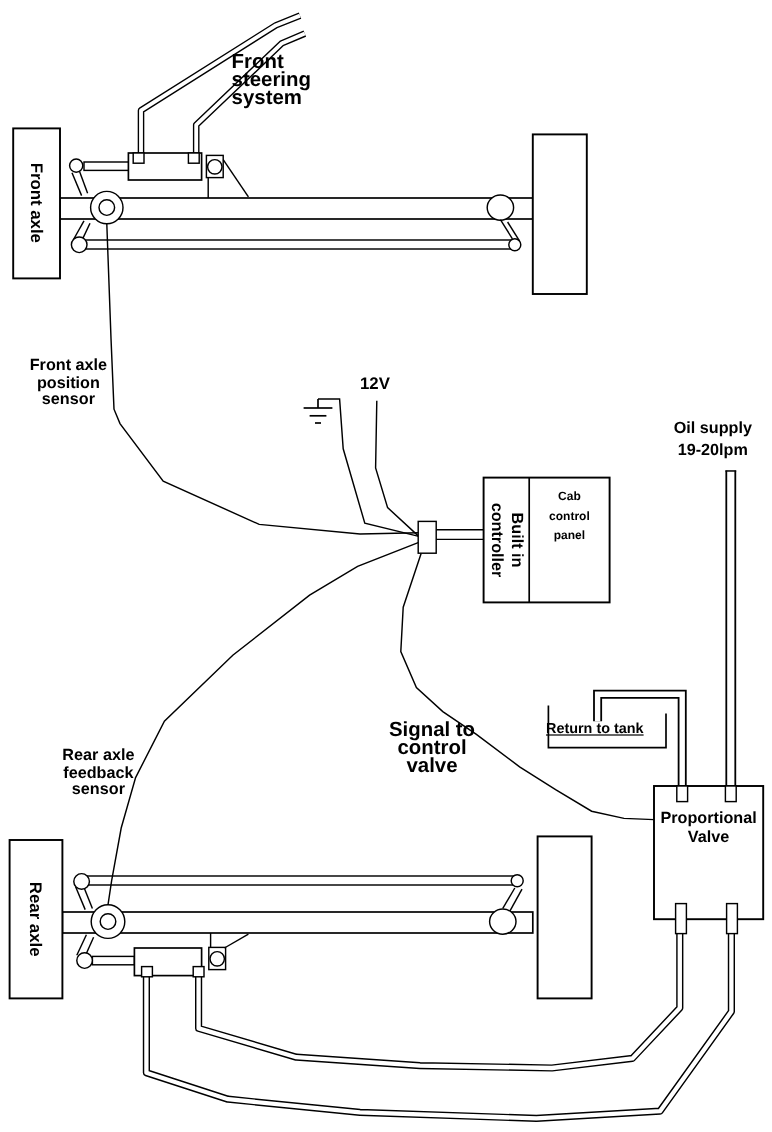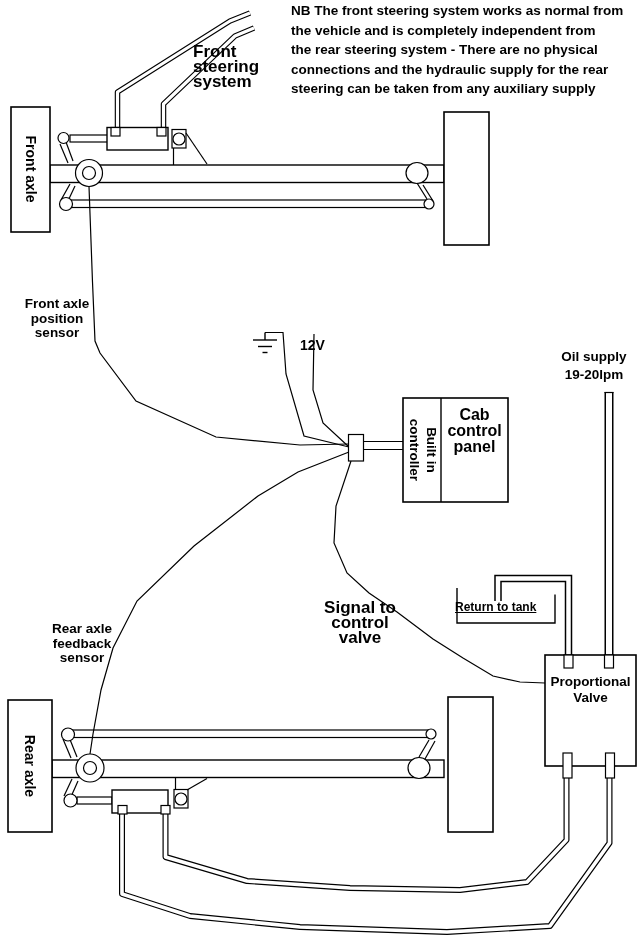--- a/index.html
+++ b/index.html
@@ -151,42 +151,37 @@
       <line x1="363.5" y1="441.5" x2="403" y2="441.5"></line>
       <line x1="363.5" y1="449.5" x2="403" y2="449.5"></line>
     </g>
 
     <g>
       <rect x="403" y="398" width="105" height="104" fill="#fff" stroke-width="1.6"></rect>
       <line x1="441" y1="398" x2="441" y2="502" stroke-width="1.4"></line>
     </g>
   </svg>
 
-  <div class="label" style="left:291px;top:1px;width:352px;font-size:13.5px;line-height:19.6px;">NB The front steering system works as normal from
-the vehicle and is completely independent from
-the rear steering system - There are no physical
-connections and the hydraulic supply for the rear
-steering can be taken from any auxiliary supply</div>
 
   <div class="label" style="left:193px;top:44px;width:88px;text-align:left;font-size:17px;line-height:15px;">Front
 steering
 system</div>
 
   <div class="label rot90" style="left:-34px;top:159px;width:130px;height:20px;text-align:center;font-size:14px;line-height:20px;">Front axle</div>
 
   <div class="label" style="left:14px;top:297px;width:86px;text-align:center;font-size:13.5px;line-height:14.6px;">Front axle
 position
 sensor</div>
 
-  <div class="label" style="left:300px;top:311px;width:44px;font-size:14px;line-height:16px;margin-top:26px;">12V</div>
+  <div class="label" style="left:300px;top:311px;width:44px;font-size:14px;line-height:16px;">12V</div>
 
   <div class="label rot90" style="left:367px;top:432px;width:110px;height:36px;text-align:center;font-size:13.5px;line-height:17px;">Built in
 controller</div>
 
-  <div class="label" style="left:441px;top:407px;width:67px;text-align:center;font-size:16px;line-height:16px;">Cab
+  <div class="label" style="left:441px;top:407px;width:67px;text-align:center;font-size:10px;line-height:16px;">Cab
 control
 panel</div>
 
   <div class="label" style="left:551px;top:348px;width:86px;text-align:center;font-size:13.5px;line-height:17.5px;">Oil supply
 19-20lpm</div>
 
   <div class="label" style="left:455px;top:599px;width:101px;font-size:12px;line-height:16px;text-decoration:underline;">Return to tank</div>
 
   <div class="label" style="left:322px;top:601px;width:76px;text-align:center;font-size:17px;line-height:14.8px;">Signal to
 control

